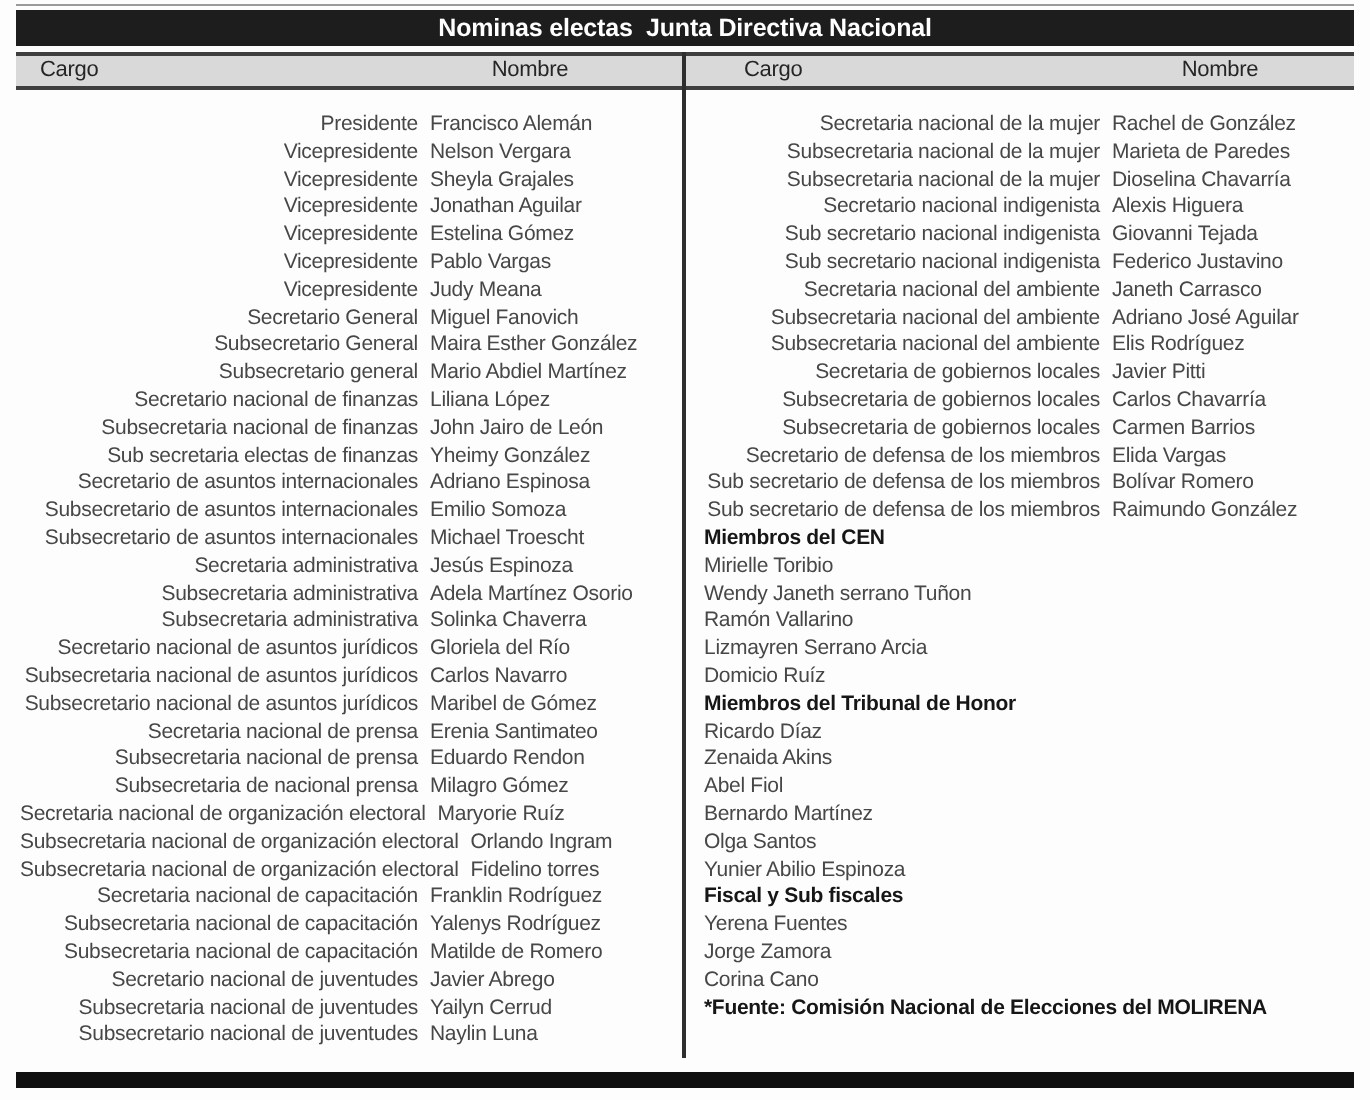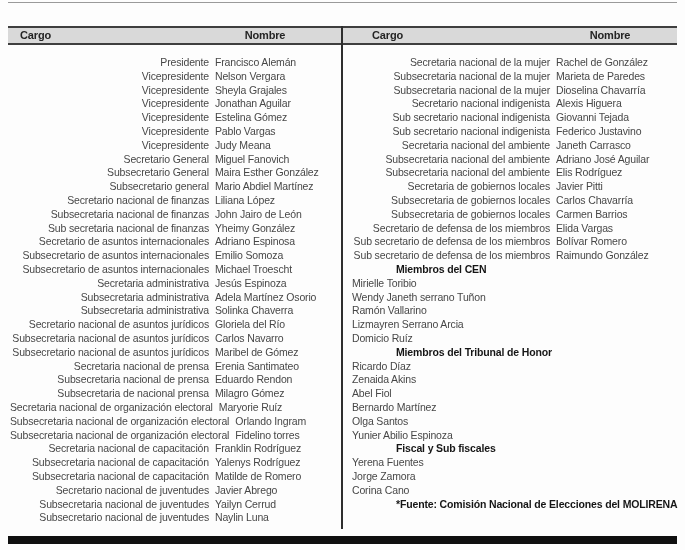--- a/index.html
+++ b/index.html
@@ -25,21 +25,21 @@
     white-space:pre;letter-spacing:-0.1px;
   }
   .colheader{
     position:absolute;left:8px;right:8px;top:26px;height:15px;
     background:#d9d9d9;
     border-top:2px solid #3f3f3f;
     border-bottom:2px solid #3f3f3f;
   }
   .colheader span{
     position:absolute;top:1px;
-    font-weight:bold;font-size:11px;color:#252525;
+    font-weight:normal;font-size:11px;color:#252525;
     letter-spacing:-0.15px;
   }
   .ch-cargo-l{left:12px;}
   .ch-nombre-l{left:182px;width:150px;text-align:center;}
   .ch-cargo-r{left:364px;}
   .ch-nombre-r{left:527px;width:150px;text-align:center;}
   .vdivider{
     position:absolute;left:341px;top:26px;height:503px;width:2px;
     background:#2e2e2e;
   }
@@ -54,34 +54,37 @@
   .half-right{left:335px;width:334px;padding-left:9px;}
   .row{
     display:flex;align-items:baseline;
     line-height:13.8px;font-size:10.5px;
     letter-spacing:-0.15px;white-space:nowrap;
   }
   .half-left .cargo{flex:0 0 auto;min-width:199px;padding-right:6px;box-sizing:content-box;}
   .half-right .cargo{flex:0 0 auto;min-width:198px;padding-right:6px;box-sizing:content-box;}
   .nombre{flex:0 0 auto;}
   .row.section span, .row.source span{
-    font-weight:bold;color:#161616;margin-left:44px;
+    font-weight:bold;color:#161616;
   }
   .bottombar{
     position:absolute;left:8px;right:8px;top:536px;height:8px;
     background:#101010;
   }
 </style>
 </head>
 <body>
 
 <div class="sheet">
 
   <div class="topline"></div>
 
+  <div class="titlebar">
+    <span class="title">Nominas electas  Junta Directiva Nacional</span>
+  </div>
 
   <div class="colheader">
     <span class="ch-cargo-l">Cargo</span>
     <span class="ch-nombre-l">Nombre</span>
     <span class="ch-cargo-r">Cargo</span>
     <span class="ch-nombre-r">Nombre</span>
   </div>
 
   <div class="vdivider"></div>
 
@@ -129,21 +132,21 @@
         </div>
         <div class="row">
           <span class="cargo">Secretario nacional de finanzas</span>
           <span class="nombre">Liliana López</span>
         </div>
         <div class="row">
           <span class="cargo">Subsecretaria nacional de finanzas</span>
           <span class="nombre">John Jairo de León</span>
         </div>
         <div class="row">
-          <span class="cargo">Sub secretaria nacional de finanzas</span>
+          <span class="cargo">Sub secretaria electas de finanzas</span>
           <span class="nombre">Yheimy González</span>
         </div>
         <div class="row">
           <span class="cargo">Secretario de asuntos internacionales</span>
           <span class="nombre">Adriano Espinosa</span>
         </div>
         <div class="row">
           <span class="cargo">Subsecretario de asuntos internacionales</span>
           <span class="nombre">Emilio Somoza</span>
         </div>

